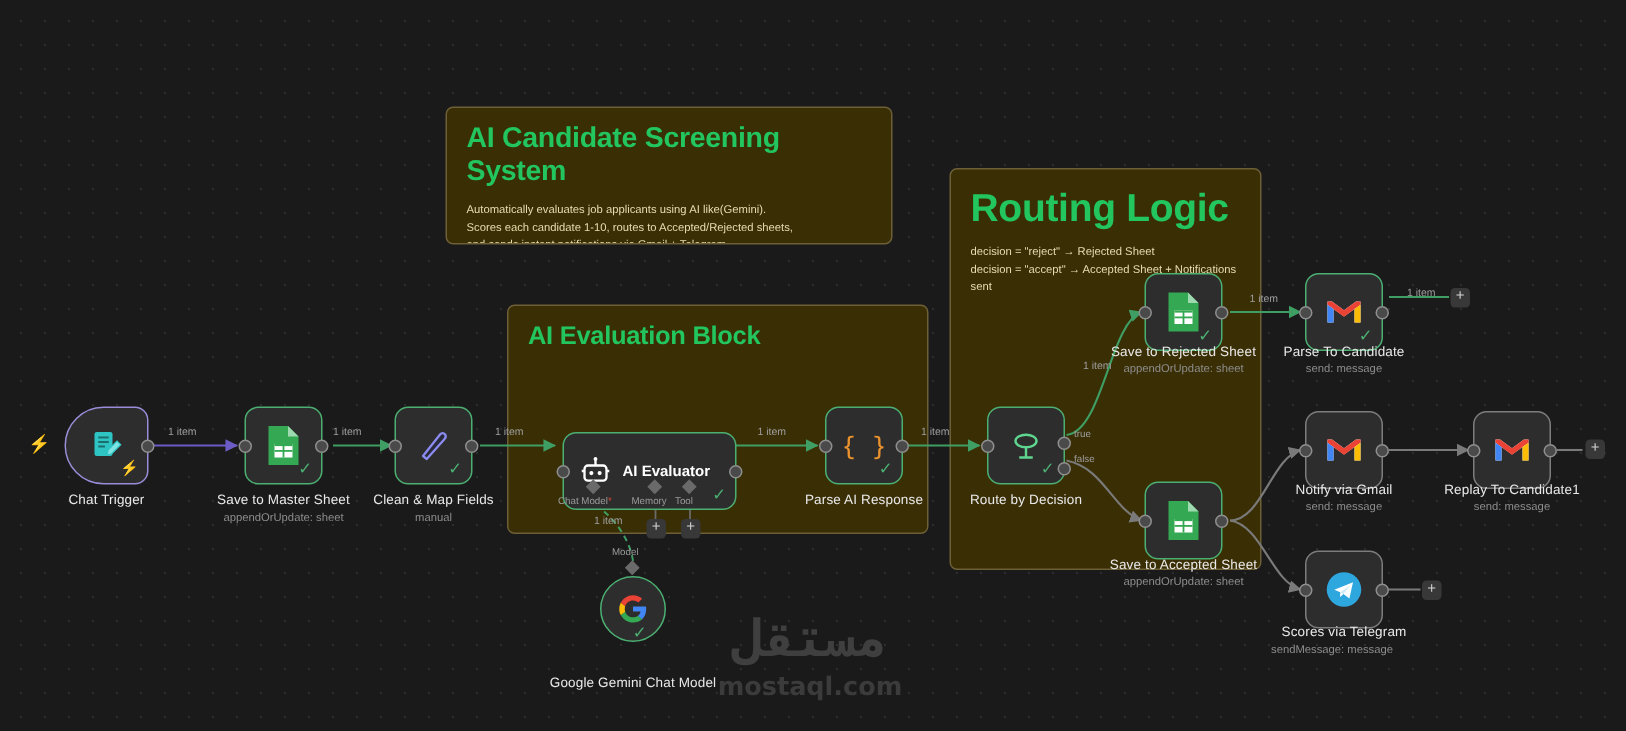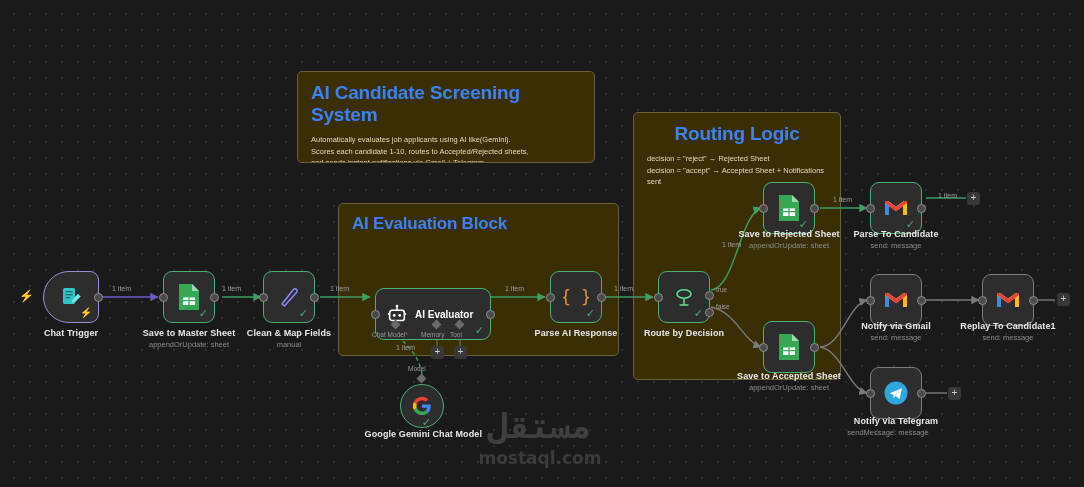--- a/index.html
+++ b/index.html
@@ -21,36 +21,36 @@
   
   .sticky {
     position: absolute;
     background: #3a2e05;
     border: 1px solid #6d5f36;
     border-radius: 5px;
     padding: 10px 13px;
     overflow: hidden;
   }
   .sticky h2 {
-    color: #3b82f6;
+    color: #22c55e;
     font-weight: bold;
     letter-spacing: -0.2px;
     margin-bottom: 8px;
   }
   .sticky p {
     color: #e8dcb0;
     font-size: 7.5px;
     line-height: 1.55;
     font-weight: normal;
     white-space: pre-line;
   }
   #sticky-screening { left: 297px; top: 71px; width: 298px; height: 92px; }
   #sticky-screening h2 { font-size: 19px; }
   #sticky-routing   { left: 633px; top: 112px; width: 208px; height: 268px; }
-  #sticky-routing h2 { font-size: 19px; text-align: center; }
+  #sticky-routing h2 { font-size: 26px; }
   #sticky-eval      { left: 338px; top: 203px; width: 281px; height: 153px; }
   #sticky-eval h2 { font-size: 17px; }
 
   
   #edges { position: absolute; left: 0; top: 0; width: 1084px; height: 487px; }
 
   
   .node {
     position: absolute;
     width: 52px; height: 52px;
@@ -66,21 +66,21 @@
     width: 44px; height: 44px; border-radius: 50%;
     border-color: #4caf72;
   }
   .node .check {
     position: absolute; right: 6px; bottom: 3px;
     color: #4caf72; font-size: 11px; line-height: 1;
   }
   .node-label {
     position: absolute;
     color: #e9e9e9;
-    font-size: 9px; font-weight: bold;
+    font-size: 9px; font-weight: normal;
     text-align: center;
     white-space: nowrap;
     letter-spacing: 0.1px;
   }
   .node-label.wrap { white-space: normal; line-height: 1.25; }
   .node-sub {
     position: absolute;
     color: #8d8d8d;
     font-size: 7.5px;
     text-align: center;
@@ -327,21 +327,21 @@
   <div class="subport" style="left:418px; top:375px;"></div>
   <div class="node circle" style="left:400px; top:384px;">
     <svg class="ico" width="22" height="22" viewBox="0 0 24 24">
       <path d="M21.6 12.2c0-.8-.07-1.37-.2-1.97H12v3.6h5.5c-.11.93-.71 2.32-2.04 3.25l-.02.12 2.96 2.3.2.02c1.88-1.74 2.96-4.3 2.96-7.32z" fill="#4285f4"></path>
       <path d="M12 21.9c2.7 0 4.96-.88 6.6-2.4l-3.15-2.44c-.84.58-1.97.99-3.45.99-2.63 0-4.87-1.74-5.67-4.14l-.12.01-3.07 2.38-.04.11C4.73 19.6 8.1 21.9 12 21.9z" fill="#34a853"></path>
       <path d="M6.33 13.91c-.21-.62-.33-1.28-.33-1.96s.12-1.34.32-1.96l-.01-.13-3.11-2.42-.1.05A9.9 9.9 0 002 11.95c0 1.6.39 3.11 1.1 4.45l3.23-2.49z" fill="#fbbc05"></path>
       <path d="M12 5.85c1.87 0 3.13.81 3.85 1.48l2.81-2.74C16.95 2.99 14.7 2 12 2 8.1 2 4.73 4.3 3.1 7.5l3.22 2.49C7.13 7.59 9.37 5.85 12 5.85z" fill="#ea4335"></path>
     </svg>
     <span class="check" style="right:12px; bottom:-1px;">✓</span>
   </div>
-  <div class="node-label wrap" style="left:362px; top:429px; width:120px;text-align:right;">Google Gemini Chat Model</div>
+  <div class="node-label wrap" style="left:362px; top:450px; width:120px;">Google Gemini Chat Model</div>
 
   <div class="node green" style="left:763px; top:182px;">
     <svg class="ico" width="26" height="28" viewBox="0 0 26 28">
       <path d="M3 1 h13 l7 7 v19 h-20 z" fill="#34a853"></path>
       <path d="M16 1 l7 7 h-7 z" fill="#9fd9b0"></path>
       <rect x="7" y="13" width="12" height="9" fill="#ffffff"></rect>
       <rect x="7" y="13" width="12" height="1.4" fill="#34a853"></rect>
       <rect x="12.4" y="13" width="1.2" height="9" fill="#34a853"></rect>
       <rect x="7" y="17" width="12" height="1.2" fill="#34a853"></rect>
     </svg>
@@ -398,21 +398,21 @@
 
   <div class="node" style="left:870px; top:367px;">
     <svg class="ico" width="28" height="28" viewBox="0 0 28 28">
       <circle cx="14" cy="14" r="11.5" fill="#2ea6de"></circle>
       <path d="M7.5 14.2 L20 9.2 L17.6 20 L13.6 17 L11.4 19.2 L11.5 15.9 z" fill="#ffffff"></path>
       <path d="M11.5 15.9 L18.2 11.3 L13.6 17 z" fill="#cfe9f7"></path>
     </svg>
     <span class="port in"></span>
     <span class="port out"></span>
   </div>
-  <div class="node-label" style="left:836px; top:416px; width:120px;">Notify via Telegram</div>
+  <div class="node-label" style="left:836px; top:416px; width:120px;">Scores via Telegram</div>
   <div class="node-sub" style="left:828px; top:428px; width:120px;">sendMessage: message</div>
   <div class="plus-btn" style="left:948px; top:387px;">+</div>
 
   <div class="node" style="left:982px; top:274px;">
     <svg class="ico" width="26" height="20" viewBox="0 0 26 20">
       <path d="M2 3 v14 h4 V8 l7 5 7-5 v9 h4 V3 h-3 l-8 5.8 L5 3 z" fill="#ffffff"></path>
       <path d="M2 3 h3 l8 5.8 L21 3 h3 v2.2 l-11 8 -11-8 z" fill="#ea4335"></path>
       <path d="M2 3 v14 h4 V8 L2 5.2 z" fill="#4285f4"></path>
       <path d="M24 3 v14 h-4 V8 l4 -2.8 z" fill="#fbbc05"></path>
     </svg>

